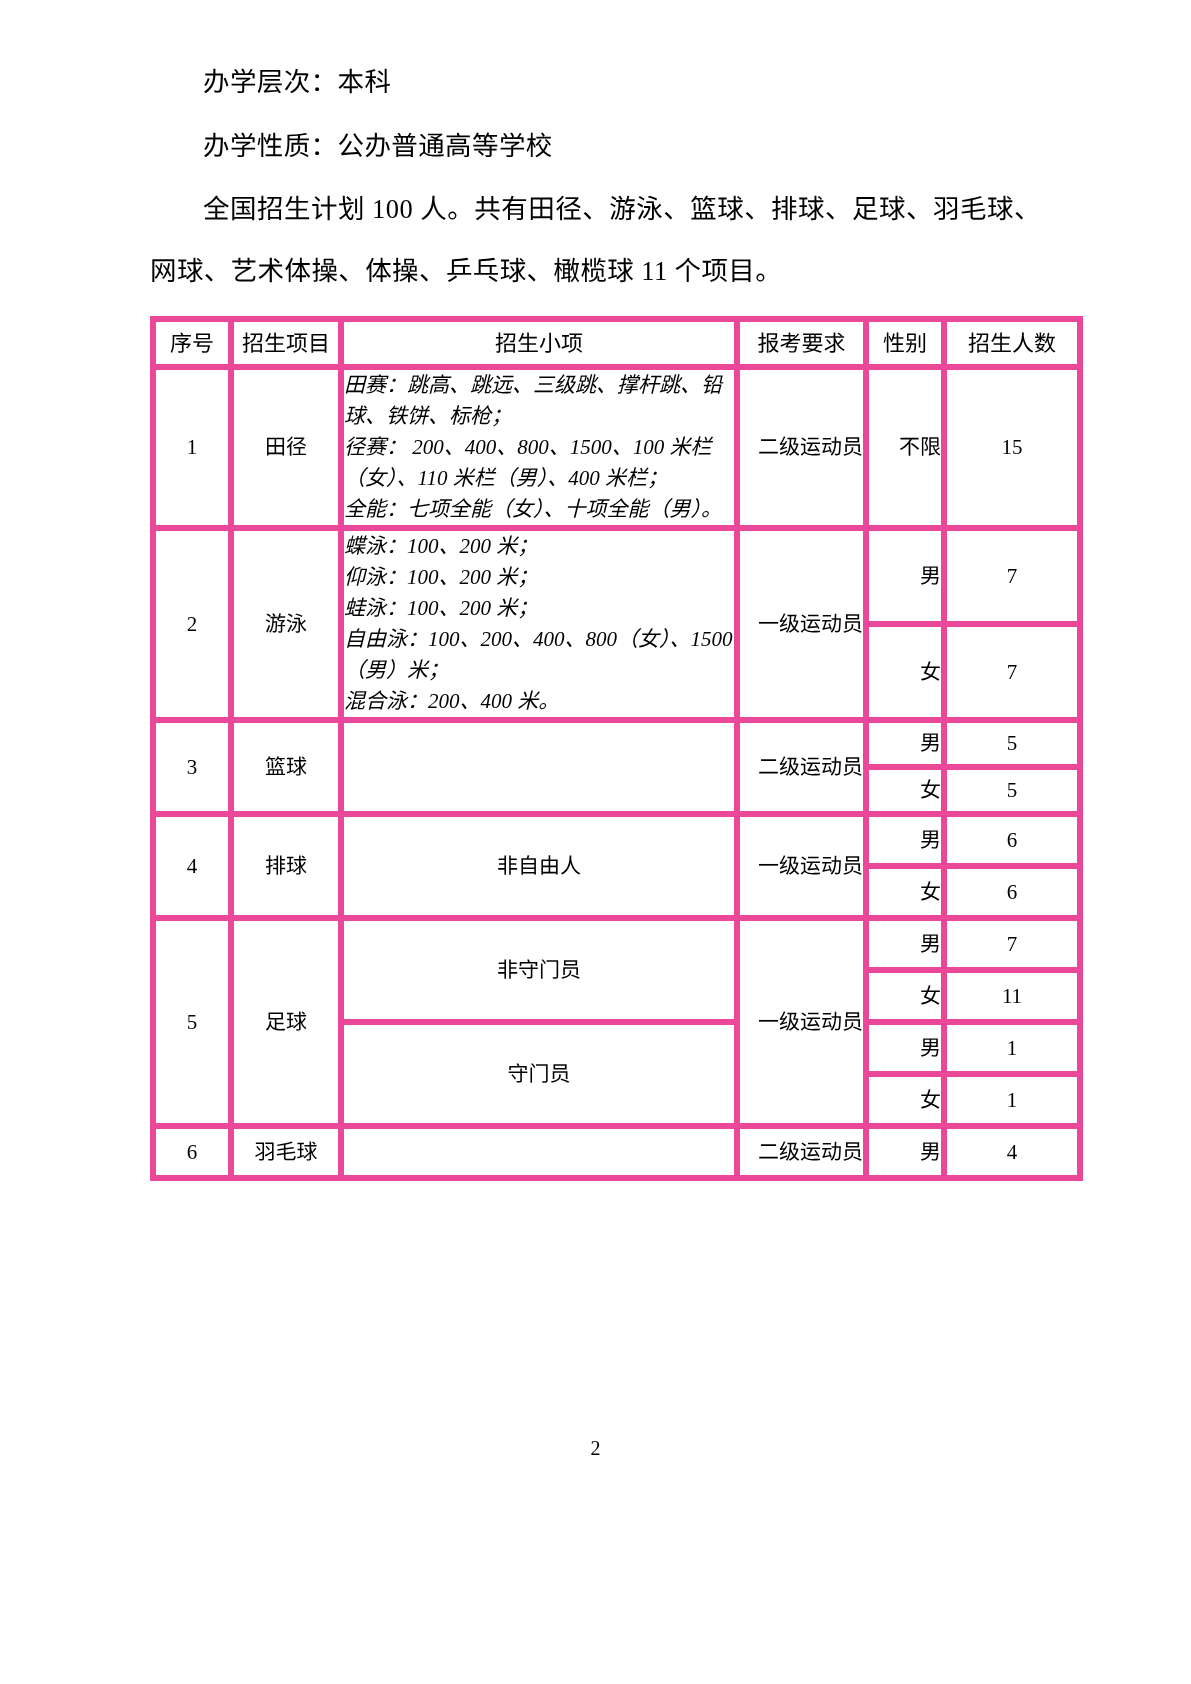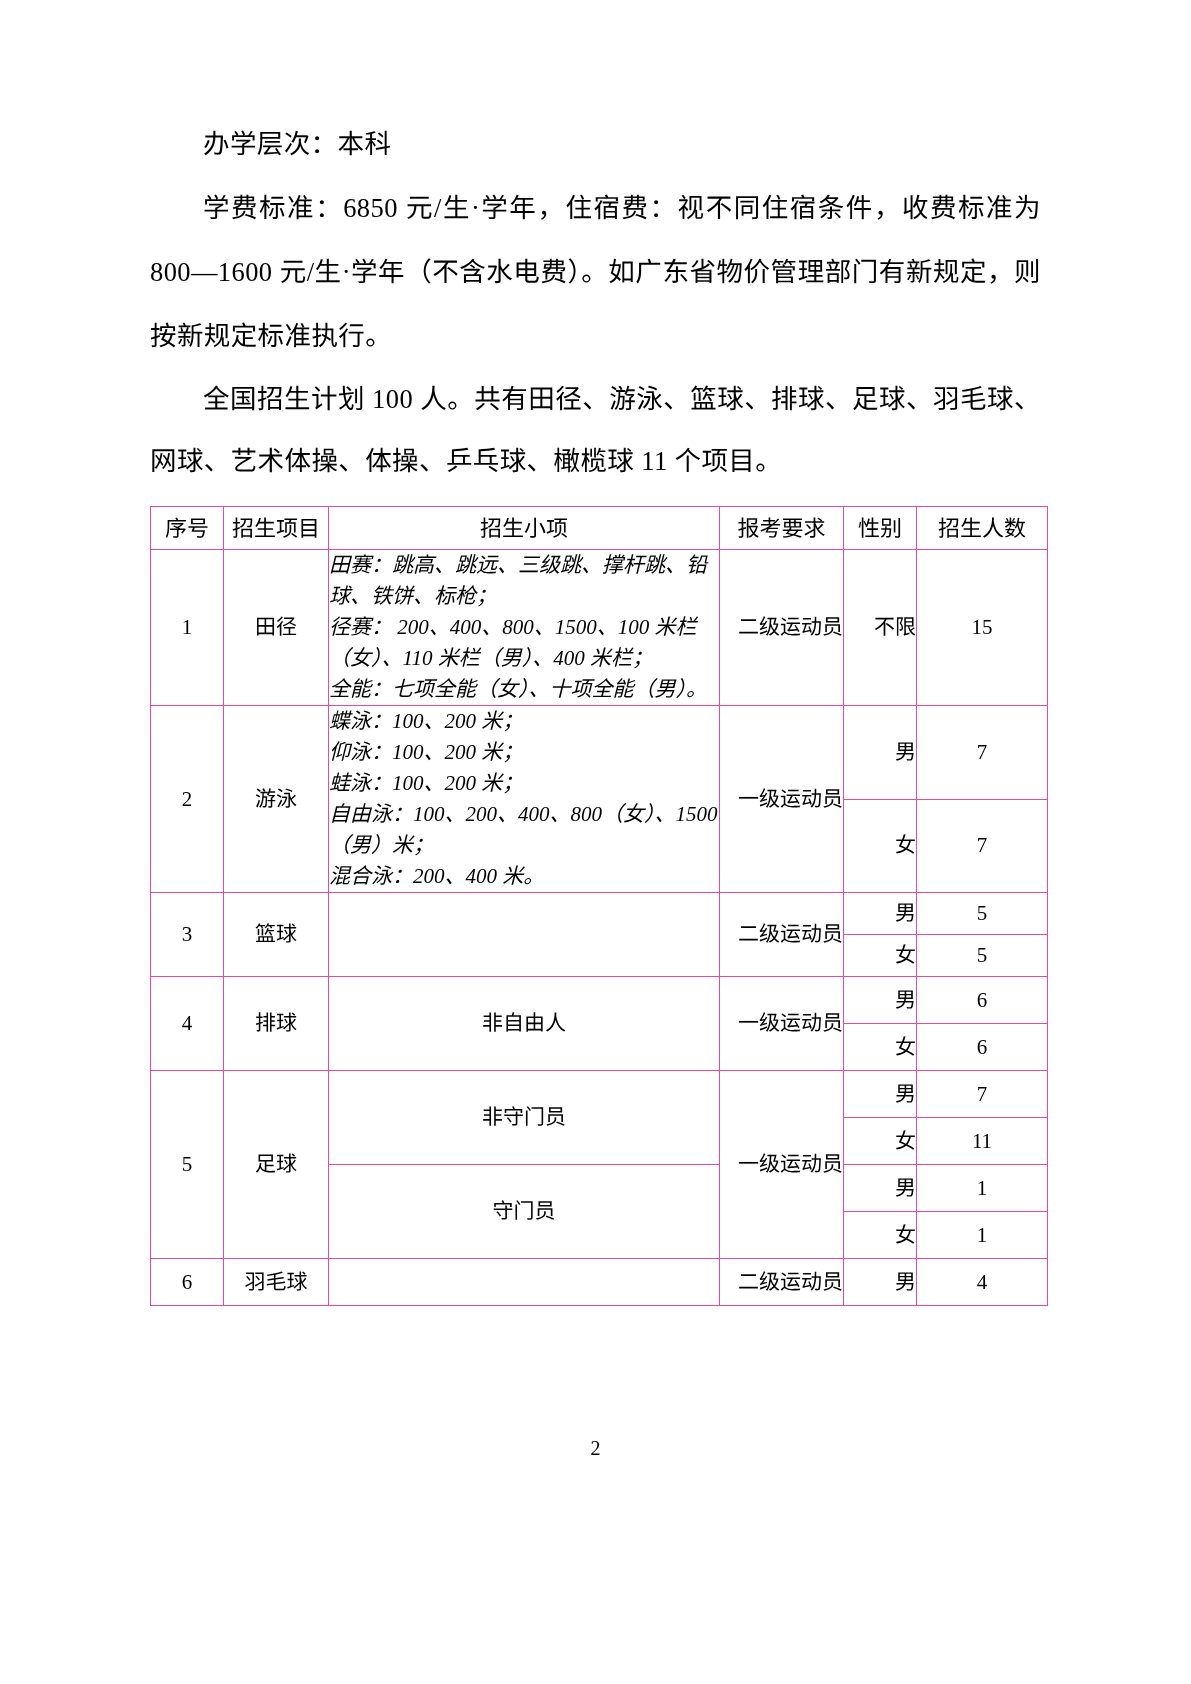--- a/index.html
+++ b/index.html
@@ -14,21 +14,21 @@
     font-family: "Liberation Serif", "DejaVu Serif", serif;
     color: #000000;
     overflow: hidden;
   }
   .page {
     position: absolute;
     left: 0; top: 0;
     width: 1191px;
     height: 1684px;
     box-sizing: border-box;
-    padding: 112px 150px 0 150px;
+    padding: 50px 150px 0 150px;
   }
 
   
   .para {
     font-size: 26.5px;
     line-height: 64px;
     text-align: justify;
     text-justify: inter-ideograph;
     text-indent: 2em;
     margin: 0;
@@ -51,21 +51,21 @@
     margin-top: 14px;
   }
   table.plan {
     border-collapse: collapse;
     width: 891px;
     margin: 0 auto;
     table-layout: fixed;
     font-size: 21px;
   }
   table.plan td, table.plan th {
-    border: 1px solid #ec4899;
+    border: 6px solid #ec4899;
     padding: 0;
     vertical-align: middle;
     font-weight: normal;
     font-size: 21px;
     line-height: 31px;
   }
   table.plan thead td {
     text-align: center;
     height: 42px;
     font-size: 22px;
@@ -107,22 +107,22 @@
     font-size: 20px;
     font-family: "Liberation Serif", "DejaVu Serif", serif;
   }
 </style>
 </head>
 <body>
 
 <div class="page">
 
   <p class="para">办学层次：本科</p>
-
-  <p class="para">学费标准：6850 元/生·学年，住宿费：视不同住宿条件，收费标准为 800—1600 元/生·学年（不含水电费）。如广东省物价管理部门有新规定，则按新规定标准执行。</p>
+  <p class="para">办学性质：公办普通高等学校</p>
+
 
 
   <p class="para tight">全国招生计划 100 人。共有田径、游泳、篮球、排球、足球、羽毛球、网球、艺术体操、体操、乒乓球、橄榄球 11 个项目。</p>
 
   <div class="tbl-wrap">
     <table class="plan">
       <thead>
         <tr>
           <td class="c-seq">序号</td>
           <td class="c-item">招生项目</td>

